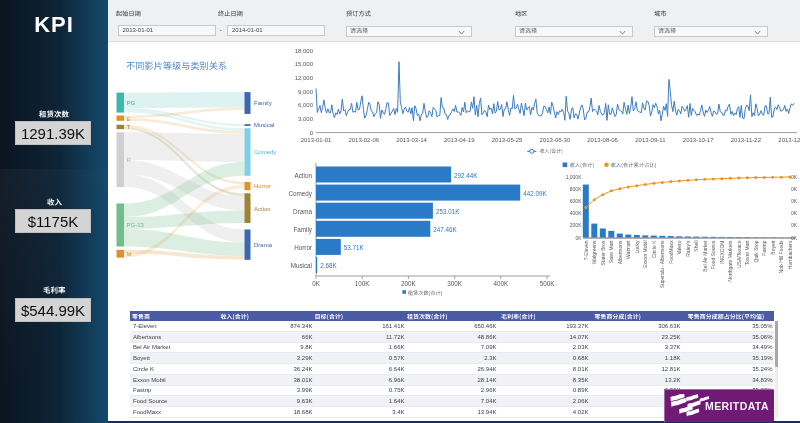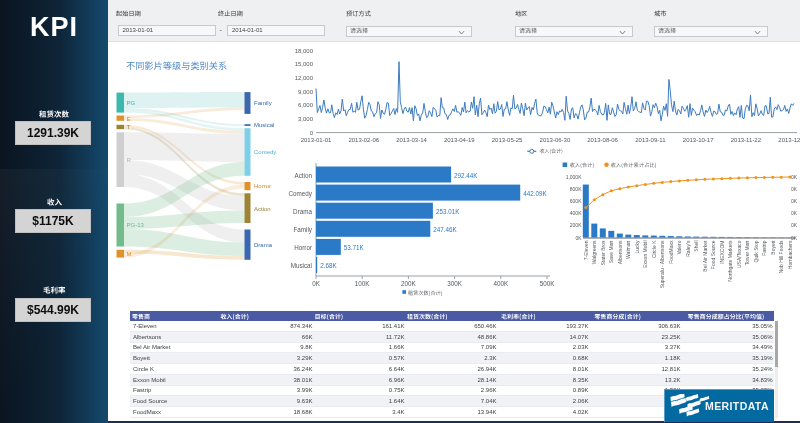--- a/index.html
+++ b/index.html
@@ -1,36 +1,36 @@
 <!DOCTYPE html>
 <html><head><meta charset="utf-8"><style>
 * {margin:0;padding:0;box-sizing:border-box}
 body {width:800px;height:423px;position:relative;font-family:"Liberation Sans",sans-serif;background:#fff;overflow:hidden}
 .abs {position:absolute}
 .sidebar {position:absolute;left:0;top:0;width:108px;height:423px;background:linear-gradient(90deg,#0a141f 0%,#0e2538 55%,#154a6e 100%)}
 .sidebar:before {content:"";position:absolute;left:0;top:40%;width:100%;height:60%;background:linear-gradient(115deg,rgba(255,255,255,0.045) 0%,rgba(255,255,255,0) 55%)}
-.kpi-title {position:absolute;top:12px;width:108px;text-align:center;color:#fff;font-size:27px;font-weight:bold;letter-spacing:1px}
-.kpi-box {position:absolute;left:15px;width:76px;height:24px;background:#d4d4d4;border:1px solid #c0c0c0;text-align:center;line-height:23px;font-size:12px;font-weight:bold;color:#0d0d0d}
+.kpi-title {position:absolute;top:12px;width:108px;text-align:center;color:#fff;font-size:22px;font-weight:bold;letter-spacing:1px}
+.kpi-box {position:absolute;left:15px;width:76px;height:24px;background:#d4d4d4;border:1px solid #c0c0c0;text-align:center;line-height:23px;font-size:15px;font-weight:normal;color:#0d0d0d}
 .topbar {position:absolute;left:108px;top:0;width:692px;height:42px;background:#eef0f1;border-bottom:1px solid #dde0e2}
 .fin {position:absolute;top:25px;height:11px;background:#f7f8f9;border:1px solid #c6cacd;font-size:6px;color:#444;line-height:9.5px;padding-left:4px}
 .fsel {position:absolute;top:25.5px;height:11px;background:#f7f8f9;border:1px solid #c6cacd}
 .chev {position:absolute;right:6px;top:3.2px}
 .ax {font-size:6px;fill:#55585c;font-family:"Liberation Sans",sans-serif}
 .ax2 {font-size:6.3px;fill:#55585c;font-family:"Liberation Sans",sans-serif}
 .ax3 {font-size:5px;fill:#55585c;font-family:"Liberation Sans",sans-serif}
 .sk {font-size:6px;font-family:"Liberation Sans",sans-serif}
 .tbl {position:absolute;left:130px;top:310.5px;width:644px;border-collapse:collapse;font-size:6px;table-layout:fixed}
 .tbl th {background:#4a5aa3;height:10px;padding:0}
 .tbl td {height:10.75px;text-align:right;padding:0 1.5px 0 0;color:#3c3f43;border-bottom:1px solid #e9ebf2;white-space:nowrap}
 .tbl td.l {text-align:left;padding:0 0 0 3px}
 .tbl tbody tr:nth-child(even) {background:#f1f2f6}
 .sbar {position:absolute;left:774.5px;top:321px;width:3px;height:96.5px;background:#ededed}
 .sthumb {position:absolute;left:774.5px;top:321px;width:3px;height:46px;background:#a8a8a8}
 .botbar {position:absolute;left:108px;top:420.5px;width:692px;height:2.5px;background:#1f2c55}
-.logo {position:absolute;left:664px;top:389px;width:110px;height:33px;background:#0369a1;border-top:1px solid rgba(255,255,255,0.35);border-left:1px solid rgba(255,255,255,0.35)}
+.logo {position:absolute;left:664px;top:389px;width:110px;height:33px;background:#701a75;border-top:1px solid rgba(255,255,255,0.35);border-left:1px solid rgba(255,255,255,0.35)}
 .logo .txt {position:absolute;left:40px;top:10px;color:#f4f5f9;font-size:10.5px;font-weight:bold;letter-spacing:0.4px}
 </style></head><body>
 <svg width="0" height="0" style="position:absolute">
     <defs>
       <path id="zr0" d="M59 57H80C78 45 75 34 70 25C65 34 61 45 58 56ZM58 84C55 67 50 50 41 40C43 39 45 35 46 34C49 38 52 42 54 47C57 36 61 26 66 18C60 10 53 3 43 -2C44 -4 47 -7 48 -8C57 -3 64 4 70 12C76 3 83 -3 91 -8C92 -6 95 -3 96 -2C88 3 81 10 75 18C81 28 85 42 88 57H96V64H61C63 70 64 76 65 83ZM9 10C11 12 14 13 32 20V-8H40V82H32V27L17 22V73H10V24C10 20 8 18 6 17C7 15 9 12 9 10Z"></path>
       <path id="zr1" d="M30 76C36 71 41 65 46 59C39 31 27 10 4 -1C6 -3 10 -6 11 -7C31 4 44 23 52 49C63 29 70 6 93 -7C93 -5 95 -1 96 2C63 21 66 59 34 82Z"></path>
       <path id="zr2" d="M24 -20 30 -17C21 -3 17 14 17 31C17 48 21 65 30 79L24 82C15 67 9 51 9 31C9 11 15 -5 24 -20Z"></path>
       <path id="zr3" d="M52 84C42 69 23 55 4 48C6 46 8 43 9 41C15 44 20 46 25 49V44H75V51C80 48 86 45 92 42C93 45 95 47 97 49C81 56 67 64 55 76L58 81ZM28 51C36 57 44 64 51 71C58 63 66 57 75 51ZM20 32V-8H27V-2H74V-7H82V32ZM27 5V26H74V5Z"></path>
       <path id="zr4" d="M14 78C19 73 26 66 30 62L35 67C31 71 24 78 19 82ZM5 53V45H20V9C20 5 17 2 16 1C17 -1 19 -4 20 -6C21 -4 24 -2 43 12C42 13 41 16 40 18L28 10V53ZM63 84V51H37V43H63V-8H70V43H96V51H70V84Z"></path>
       <path id="zr5" d="M10 -20C19 -5 25 11 25 31C25 51 19 67 10 82L4 79C13 65 17 48 17 31C17 14 13 -3 4 -17Z"></path>

